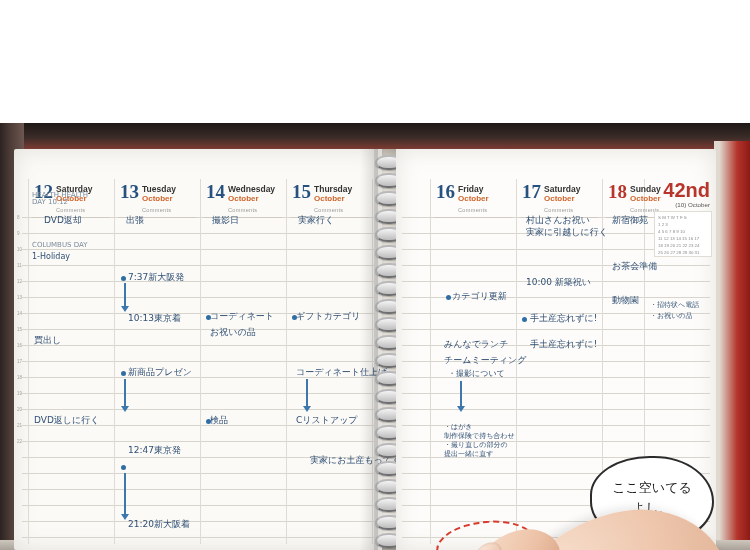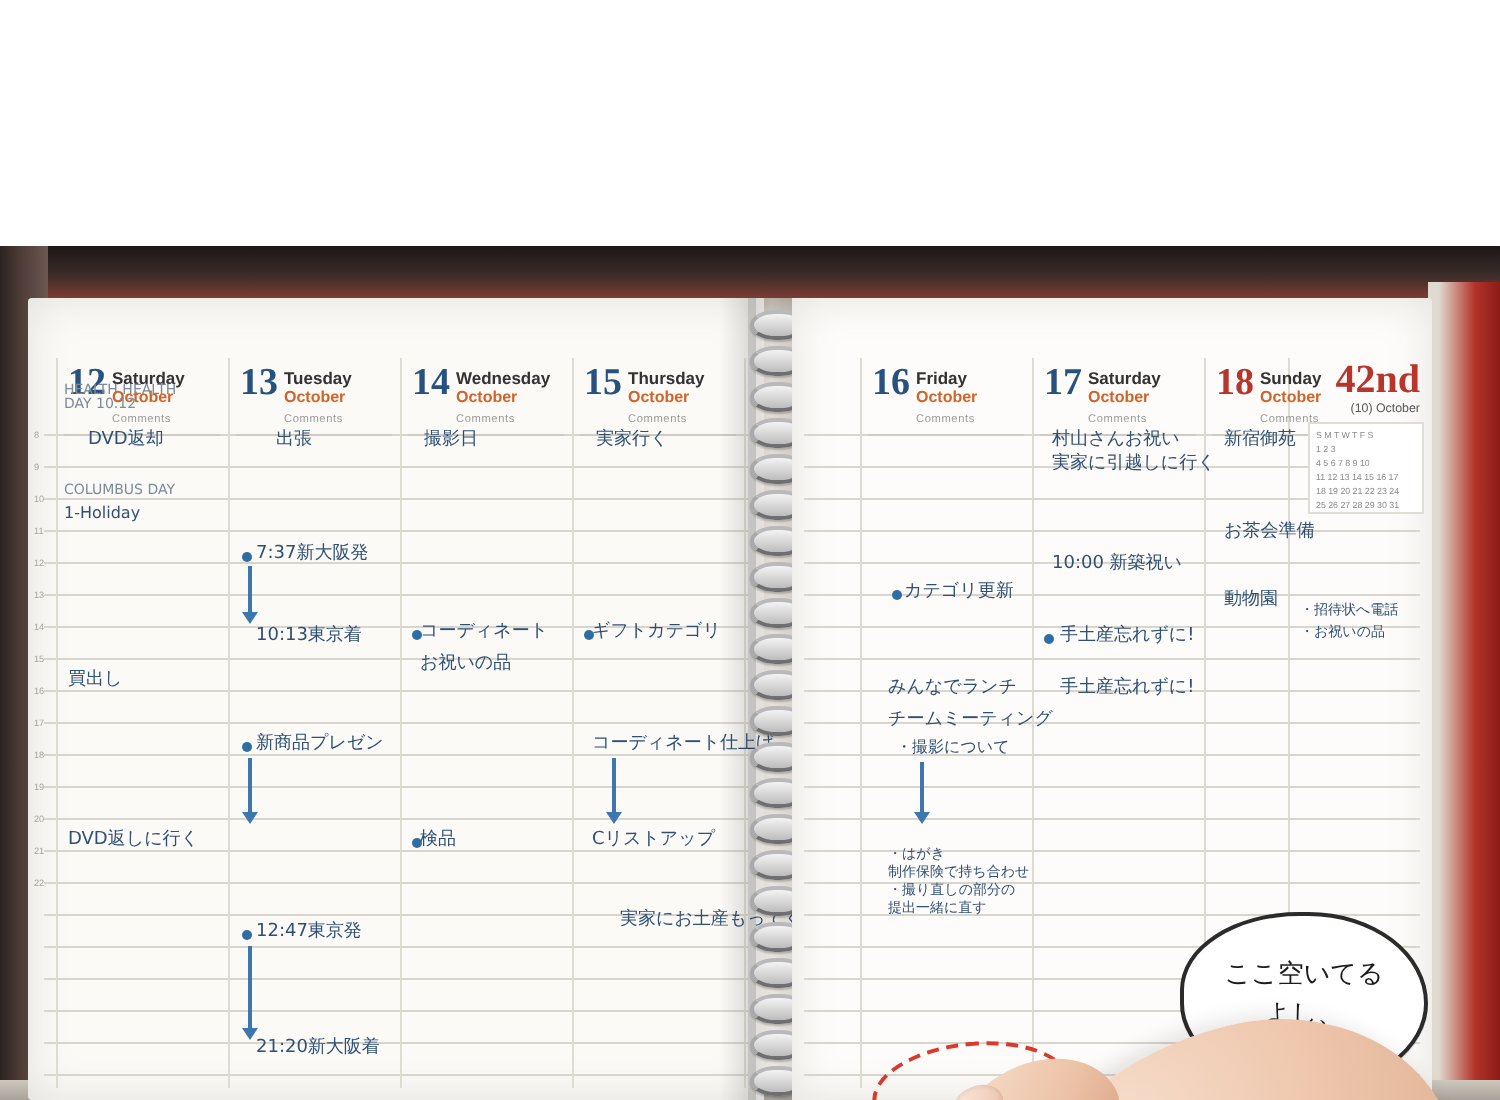--- a/index.html
+++ b/index.html
@@ -109,21 +109,21 @@
     border-left:4px solid transparent;border-right:4px solid transparent;
     border-top:6px solid #3c78ad;
   }
 
   
   .taxis{position:absolute;font-size:4.6px;color:#a8a49c;left:3px;}
 
   
   .wknum{
     position:absolute;right:6px;top:30px;font-size:20px;font-weight:700;color:#b8352c;
-    font-family:Liberation Serif, serif;
+    font-family:Liberation Sans, sans-serif;
   }
   .wksub{position:absolute;right:6px;top:52px;font-size:6.2px;color:#555;}
   .minical{
     position:absolute;right:4px;top:62px;width:56px;height:44px;
     border:1px solid #e0ddd5;background:#fff;
   }
   .minical i{position:absolute;display:block;font-style:normal;font-size:4.4px;color:#8a8a8a;}
 
   
   .ellipse{
@@ -290,25 +290,25 @@
       <div class="hw" style="left:20px;top:186px;">買出し</div>
       <div class="dot" style="left:107px;top:127px;"></div>
       <div class="hw" style="left:114px;top:123px;">7:37新大阪発</div>
       <div class="arrow" style="left:110px;top:134px;height:24px;"></div>
       <div class="hw" style="left:114px;top:164px;">10:13東京着</div>
       <div class="dot" style="left:107px;top:222px;"></div>
       <div class="hw" style="left:114px;top:218px;">新商品プレゼン</div>
       <div class="arrow" style="left:110px;top:230px;height:28px;"></div>
       <div class="hw" style="left:20px;top:266px;">DVD返しに行く</div>
       <div class="dot" style="left:107px;top:316px;"></div>
-      <div class="hw" style="left:114px;top:312px;">12:47東京発</div>
+      <div class="hw" style="left:114px;top:296px;">12:47東京発</div>
       <div class="arrow" style="left:110px;top:324px;height:42px;"></div>
       <div class="hw" style="left:114px;top:370px;">21:20新大阪着</div>
 
-      <div class="hw" style="left:124px;top:66px;">出張</div>
+      <div class="hw" style="left:112px;top:66px;font-family:Liberation Serif, serif;">出張</div>
       <div class="hw" style="left:196px;top:162px;">コーディネート</div>
       <div class="hw" style="left:196px;top:178px;">お祝いの品</div>
       <div class="hw" style="left:196px;top:266px;">検品</div>
       <div class="dot" style="left:192px;top:166px;"></div>
       <div class="dot" style="left:192px;top:270px;"></div>
 
       <div class="hw" style="left:198px;top:66px;">撮影日</div>
       <div class="hw" style="left:282px;top:162px;">ギフトカテゴリ</div>
       <div class="hw" style="left:282px;top:218px;">コーディネート仕上げ</div>
       <div class="hw" style="left:282px;top:266px;">Cリストアップ</div>

